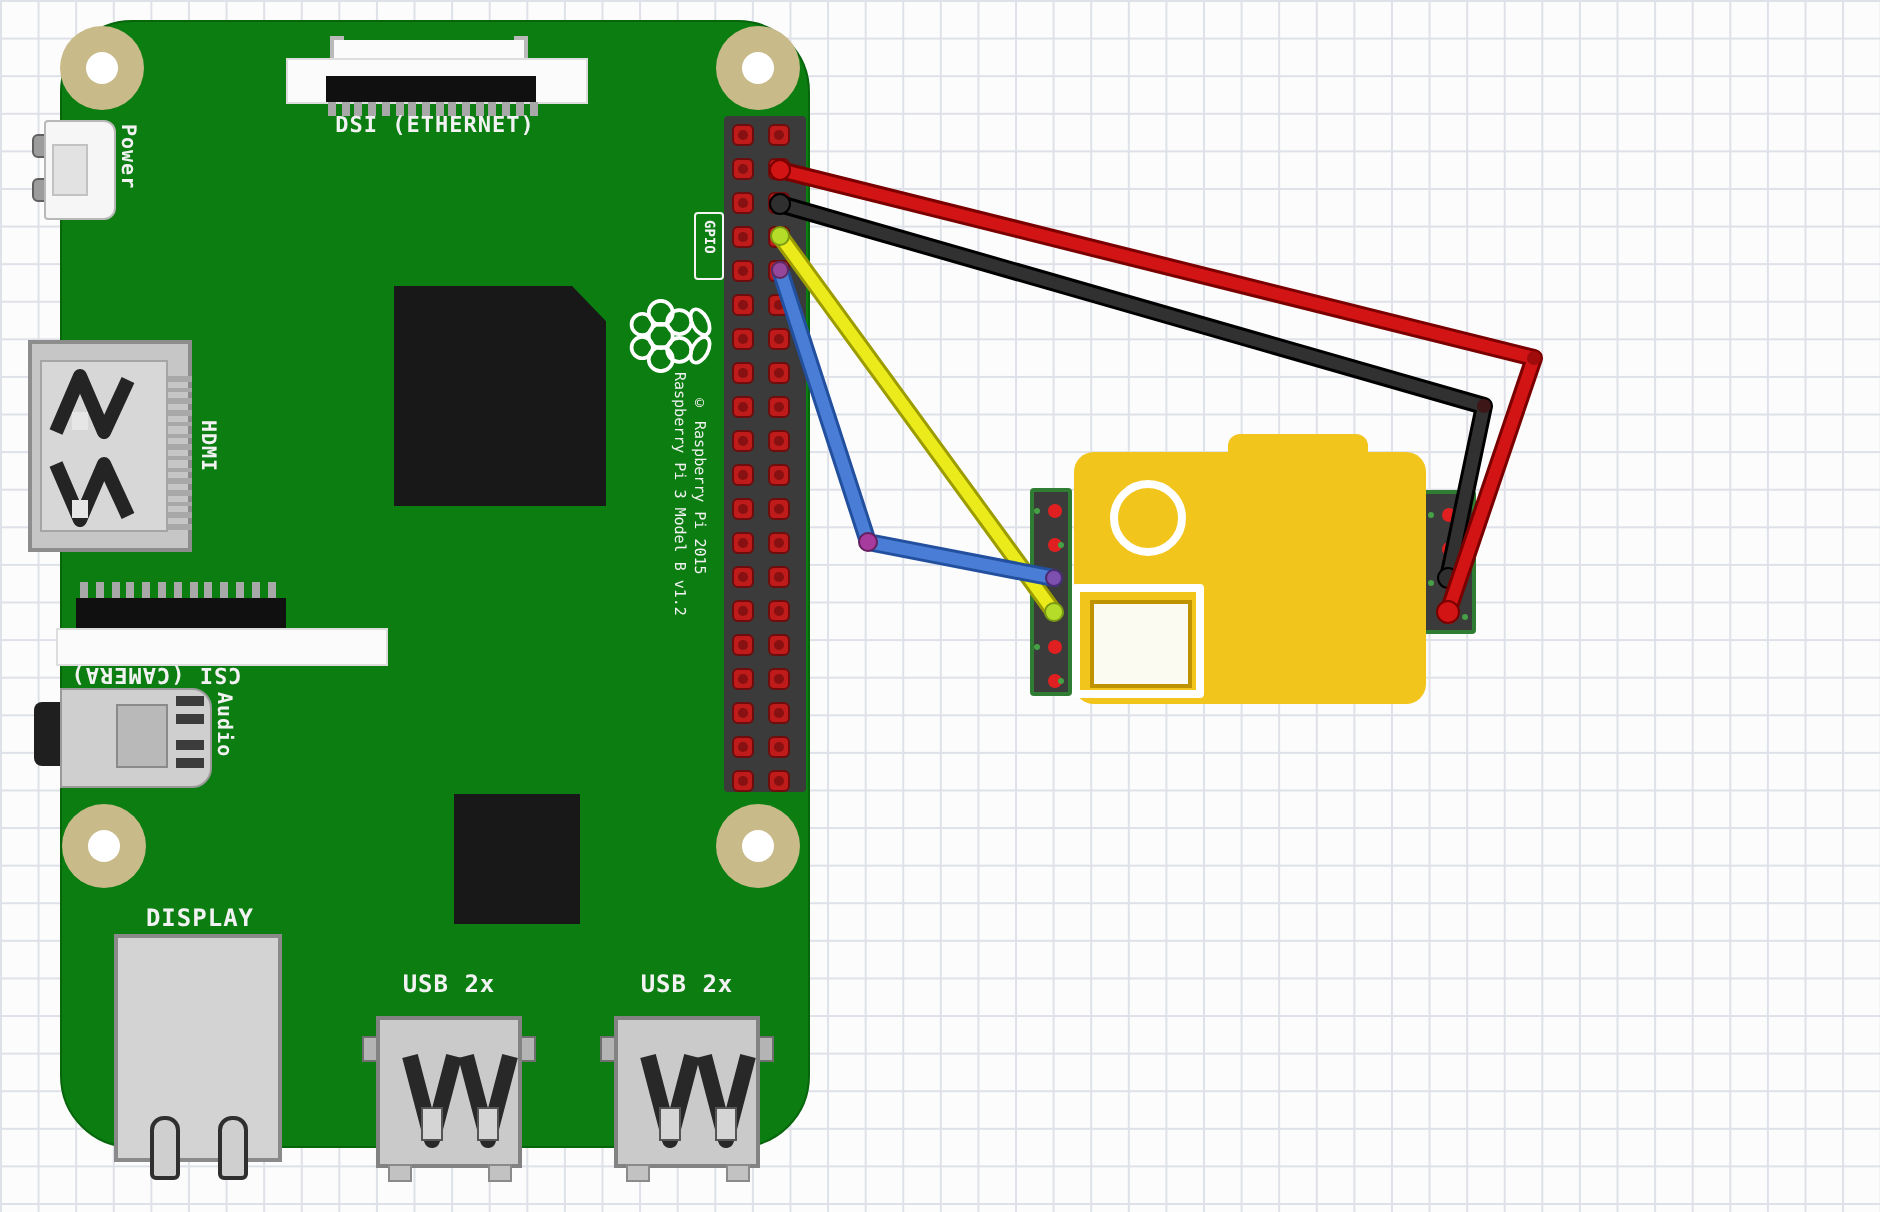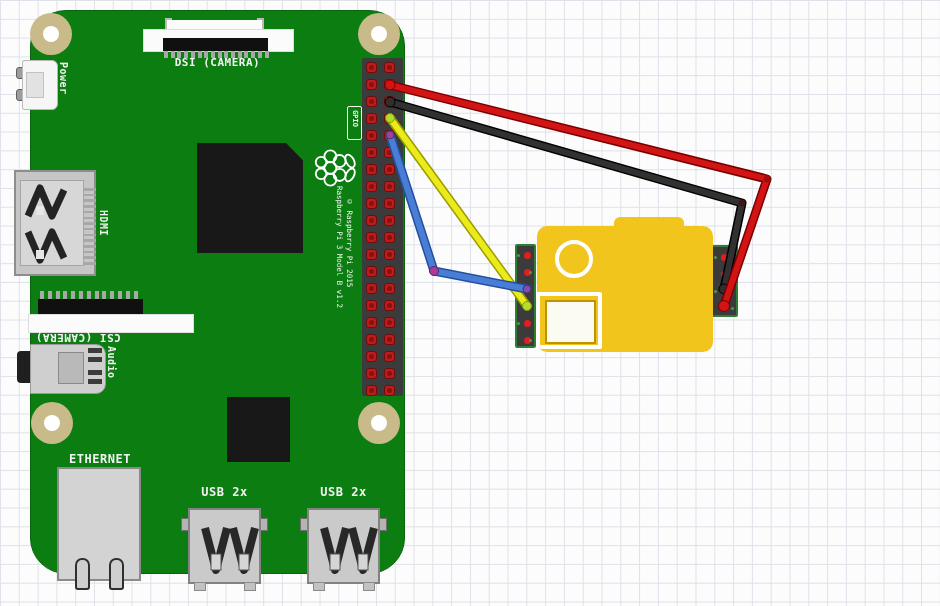--- a/index.html
+++ b/index.html
@@ -75,21 +75,21 @@
       <span class="comb-pin" style="left: 46.9px; top: 0px; width: 4px; height: 7px;"></span>
       <span class="comb-pin" style="left: 53.6px; top: 0px; width: 4px; height: 7px;"></span>
       <span class="comb-pin" style="left: 60.3px; top: 0px; width: 4px; height: 7px;"></span>
       <span class="comb-pin" style="left: 67px; top: 0px; width: 4px; height: 7px;"></span>
       <span class="comb-pin" style="left: 73.7px; top: 0px; width: 4px; height: 7px;"></span>
       <span class="comb-pin" style="left: 80.4px; top: 0px; width: 4px; height: 7px;"></span>
       <span class="comb-pin" style="left: 87.1px; top: 0px; width: 4px; height: 7px;"></span>
       <span class="comb-pin" style="left: 93.8px; top: 0px; width: 4px; height: 7px;"></span>
       <span class="comb-pin" style="left: 100.5px; top: 0px; width: 4px; height: 7px;"></span>
     </div>
-  <div class="silk" style="left:143px;top:57px;width:149px;text-align:center;">DSI (CAMERA)</div>
+  <div class="silk" style="left:143px;top:57px;width:149px;text-align:center;">DSI (ETHERNET)</div>
 
   <div class="gpio-strip">
       <span class="gpio-pin" style="left: 4px; top: 4px;"></span>
       <span class="gpio-pin" style="left: 22px; top: 4px;"></span>
       <span class="gpio-pin" style="left: 4px; top: 21px;"></span>
       <span class="gpio-pin" style="left: 22px; top: 21px;"></span>
       <span class="gpio-pin" style="left: 4px; top: 38px;"></span>
       <span class="gpio-pin" style="left: 22px; top: 38px;"></span>
       <span class="gpio-pin" style="left: 4px; top: 55px;"></span>
       <span class="gpio-pin" style="left: 22px; top: 55px;"></span>
@@ -190,21 +190,21 @@
       <circle cx="7" cy="23" r="5.2"></circle>
         <circle cx="17" cy="23" r="5.2"></circle>
         <circle cx="27" cy="23" r="5.2"></circle>
       <circle cx="12" cy="31" r="4.6"></circle>
         <circle cx="22" cy="31" r="4.6"></circle>
     </g>
   </svg>
   <div class="silk vtext" style="left:335px;top:186px;font-size:7.5px;font-weight:normal;letter-spacing:0;">Raspberry Pi 3 Model B v1.2</div>
   <div class="silk vtext" style="left:345px;top:197px;font-size:7.5px;font-weight:normal;letter-spacing:0;">© Raspberry Pi 2015</div>
 
-  <div class="silk" style="left:57px;top:453px;width:86px;text-align:center;font-size:12px;">ETHERNET</div>
+  <div class="silk" style="left:57px;top:453px;width:86px;text-align:center;font-size:12px;">DISPLAY</div>
   <div class="port" style="left:57px;top:467px;width:84px;height:114px;background:#d3d3d3;border:2px solid #8a8a8a;"></div>
   <div class="port" style="left:75px;top:558px;width:15px;height:32px;background:#cfcfcf;border:2px solid #2f2f2f;border-radius:7px 7px 3px 3px;"></div>
   <div class="port" style="left:109px;top:558px;width:15px;height:32px;background:#cfcfcf;border:2px solid #2f2f2f;border-radius:7px 7px 3px 3px;"></div>
 
   <div class="silk" style="left:188px;top:486px;width:73px;text-align:center;font-size:12px;">USB 2x</div>
   <div class="silk" style="left:307px;top:486px;width:73px;text-align:center;font-size:12px;">USB 2x</div>
   <div class="port" style="left:181px;top:518px;width:8px;height:13px;background:#b4b4b4;border:1px solid #6f6f6f;"></div>
   <div class="port" style="left:260px;top:518px;width:8px;height:13px;background:#b4b4b4;border:1px solid #6f6f6f;"></div>
   <div class="port" style="left:300px;top:518px;width:8px;height:13px;background:#b4b4b4;border:1px solid #6f6f6f;"></div>
   <div class="port" style="left:379px;top:518px;width:8px;height:13px;background:#b4b4b4;border:1px solid #6f6f6f;"></div>

